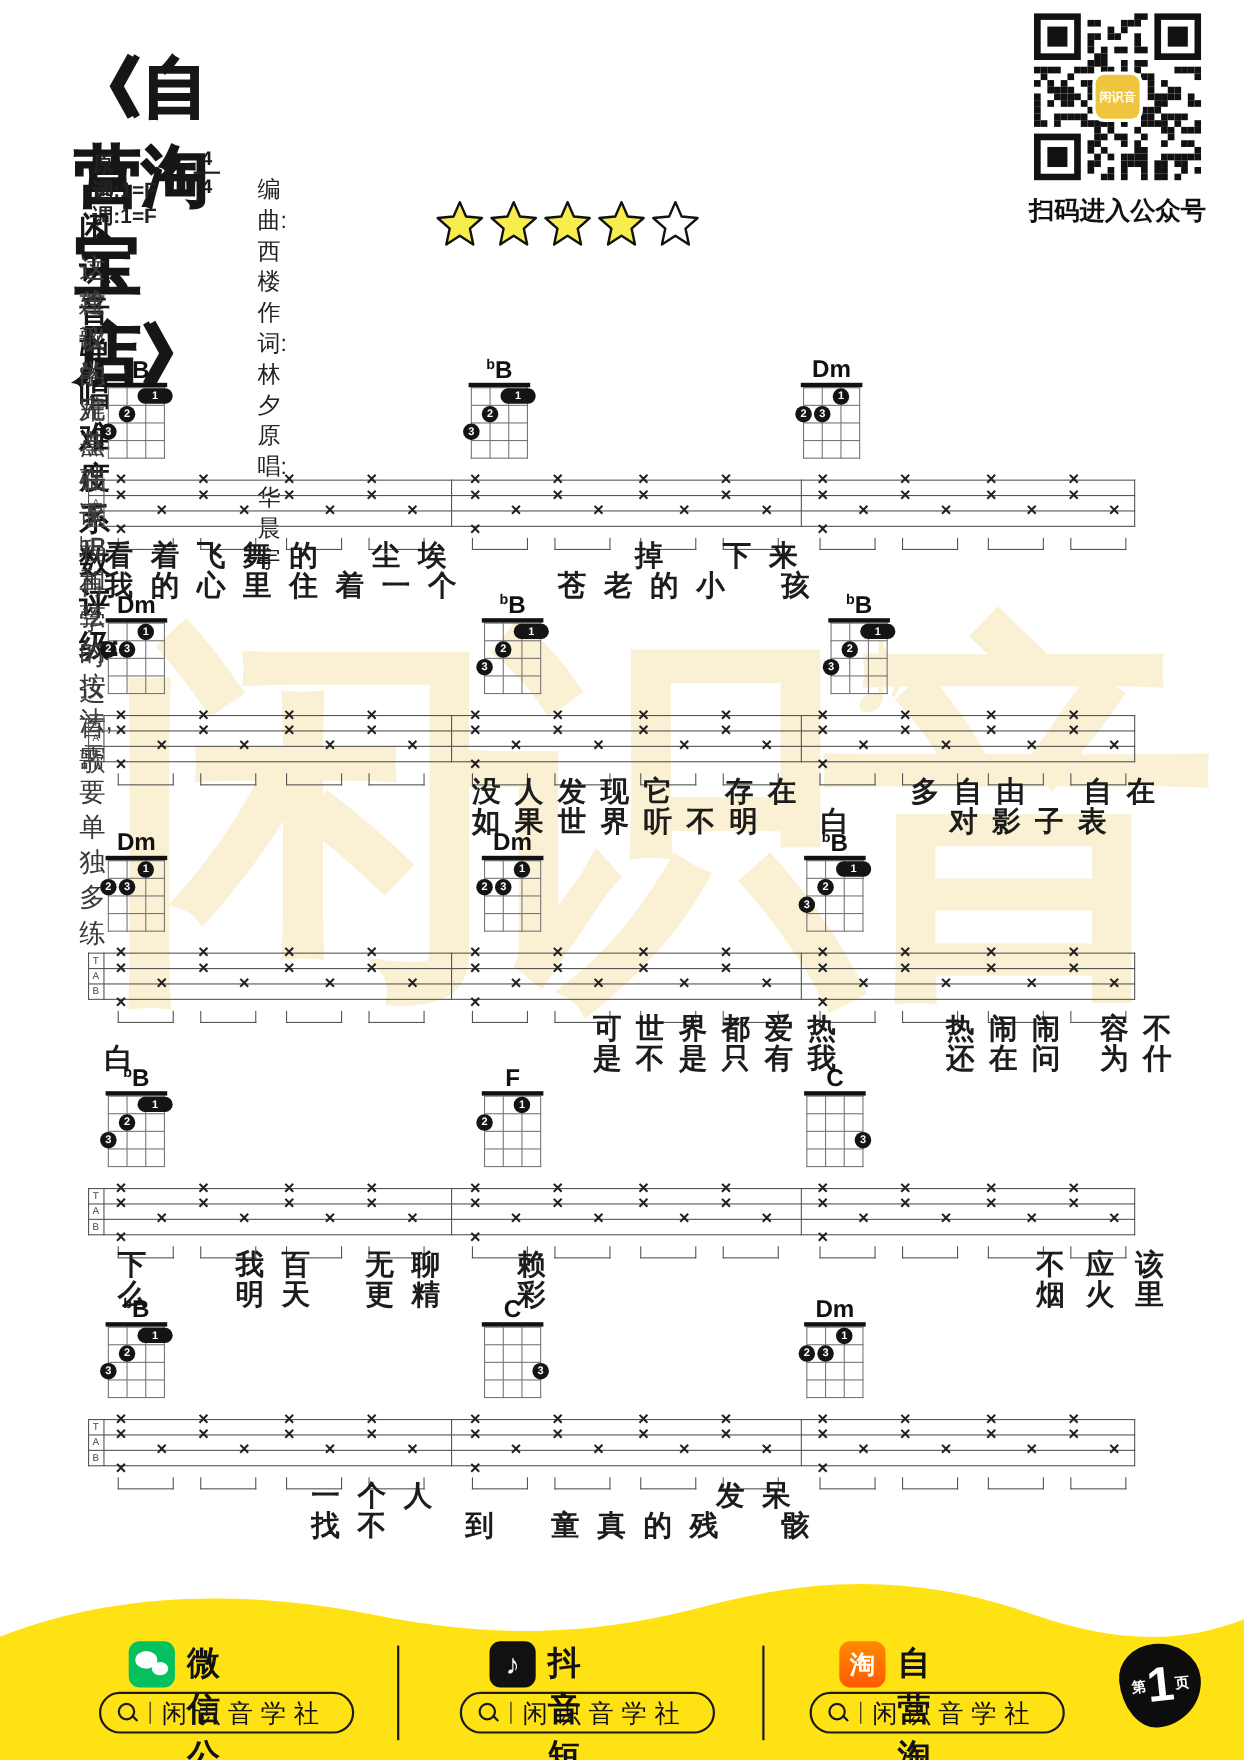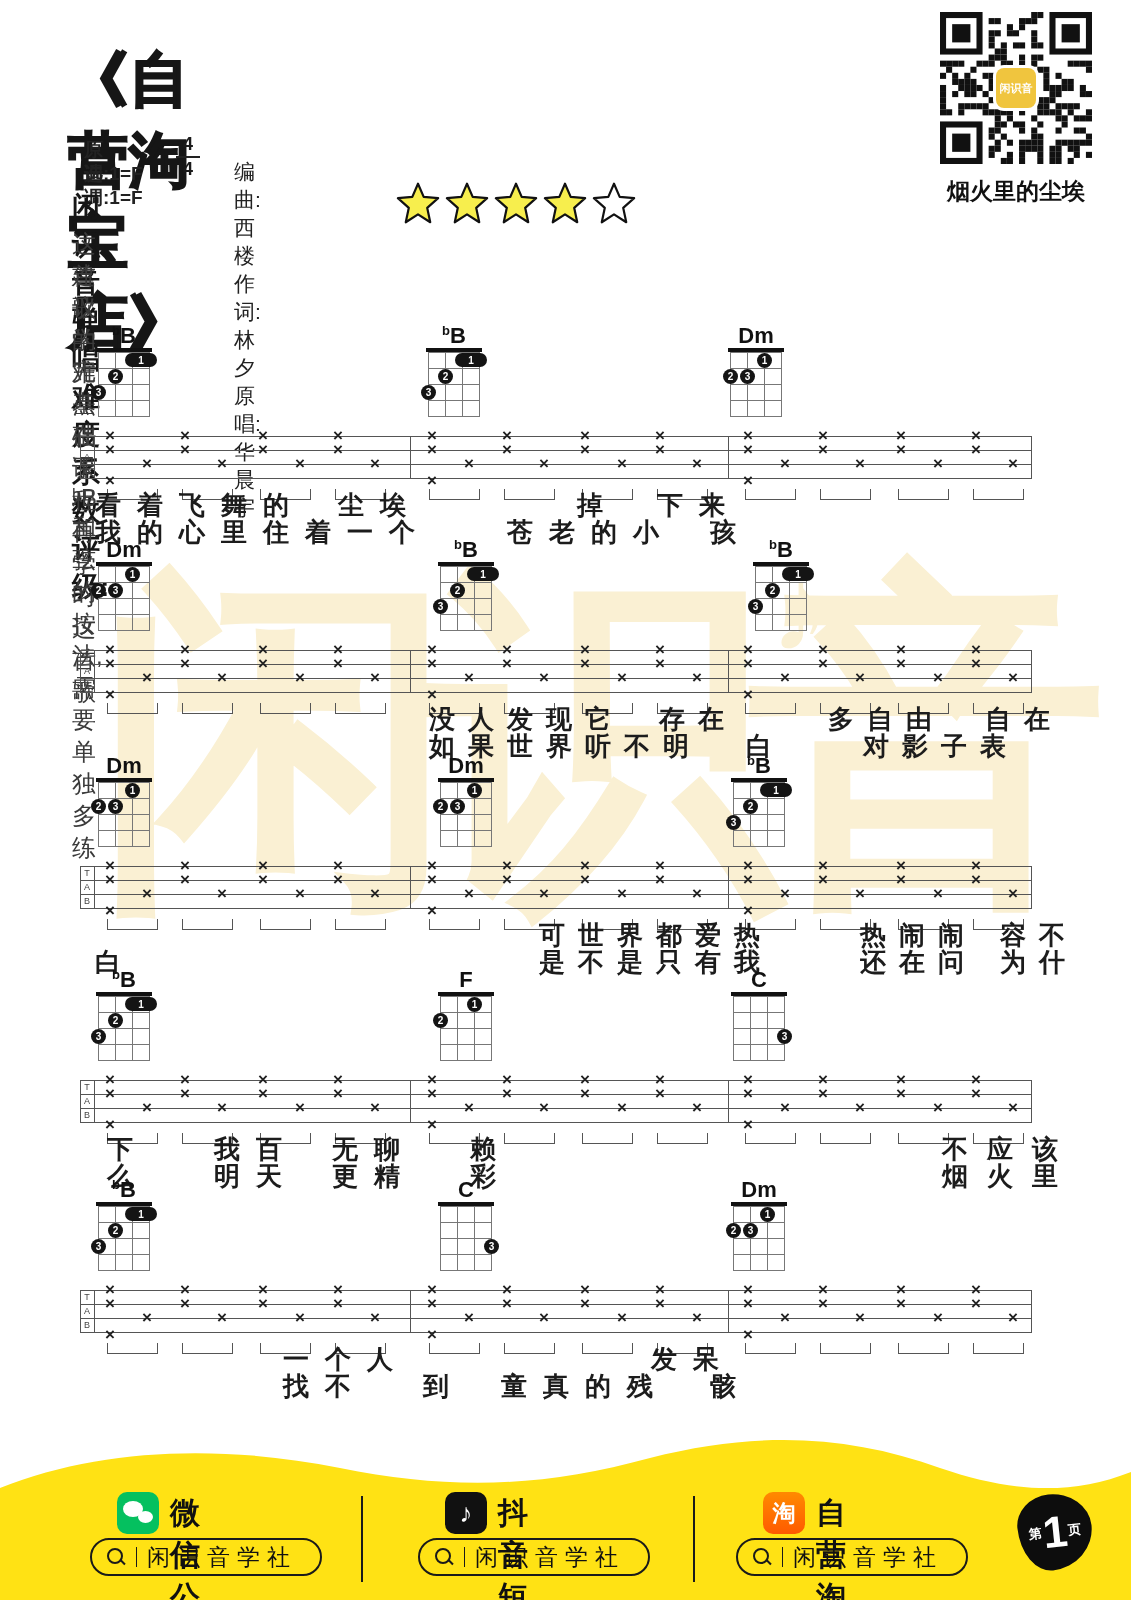--- a/index.html
+++ b/index.html
@@ -293,21 +293,21 @@
           <rect x="12.16" y="12.16" width="18.240000000000002" height="18.240000000000002" fill="#111"></rect>
           <rect x="109.44" y="0" width="42.56" height="42.56" fill="#111"></rect>
           <rect x="115.52" y="6.08" width="30.4" height="30.4" fill="#fff"></rect>
           <rect x="121.6" y="12.16" width="18.240000000000002" height="18.240000000000002" fill="#111"></rect>
           <rect x="0" y="109.44" width="42.56" height="42.56" fill="#111"></rect>
           <rect x="6.08" y="115.52" width="30.4" height="30.4" fill="#fff"></rect>
           <rect x="12.16" y="121.6" width="18.240000000000002" height="18.240000000000002" fill="#111"></rect>
         </svg>
       <div class="abs" id="qr-logo">闲识音</div>
     </div>
-    <div class="abs" id="qr-caption">烟火里的尘埃</div>
+    <div class="abs" id="qr-caption">扫码进入公众号</div>
   </div>
 
   <div class="abs" id="music">
       <div class="chord-name" style="left: 88px; top: 323px; position: absolute;"><sup>b</sup><span>B</span></div>
       <div style="left: 98px; top: 352px; width: 51px; height: 64px; position: absolute;">
         <div class="gline" style="left: 0px; top: 0px; width: 1px; height: 65px; position: absolute;"></div>
         <div class="gline" style="left: 17px; top: 0px; width: 1px; height: 65px; position: absolute;"></div>
         <div class="gline" style="left: 34px; top: 0px; width: 1px; height: 65px; position: absolute;"></div>
         <div class="gline" style="left: 51px; top: 0px; width: 1px; height: 65px; position: absolute;"></div>
         <div class="gline" style="left: 0px; top: 0px; width: 52px; height: 1px; position: absolute;"></div>

